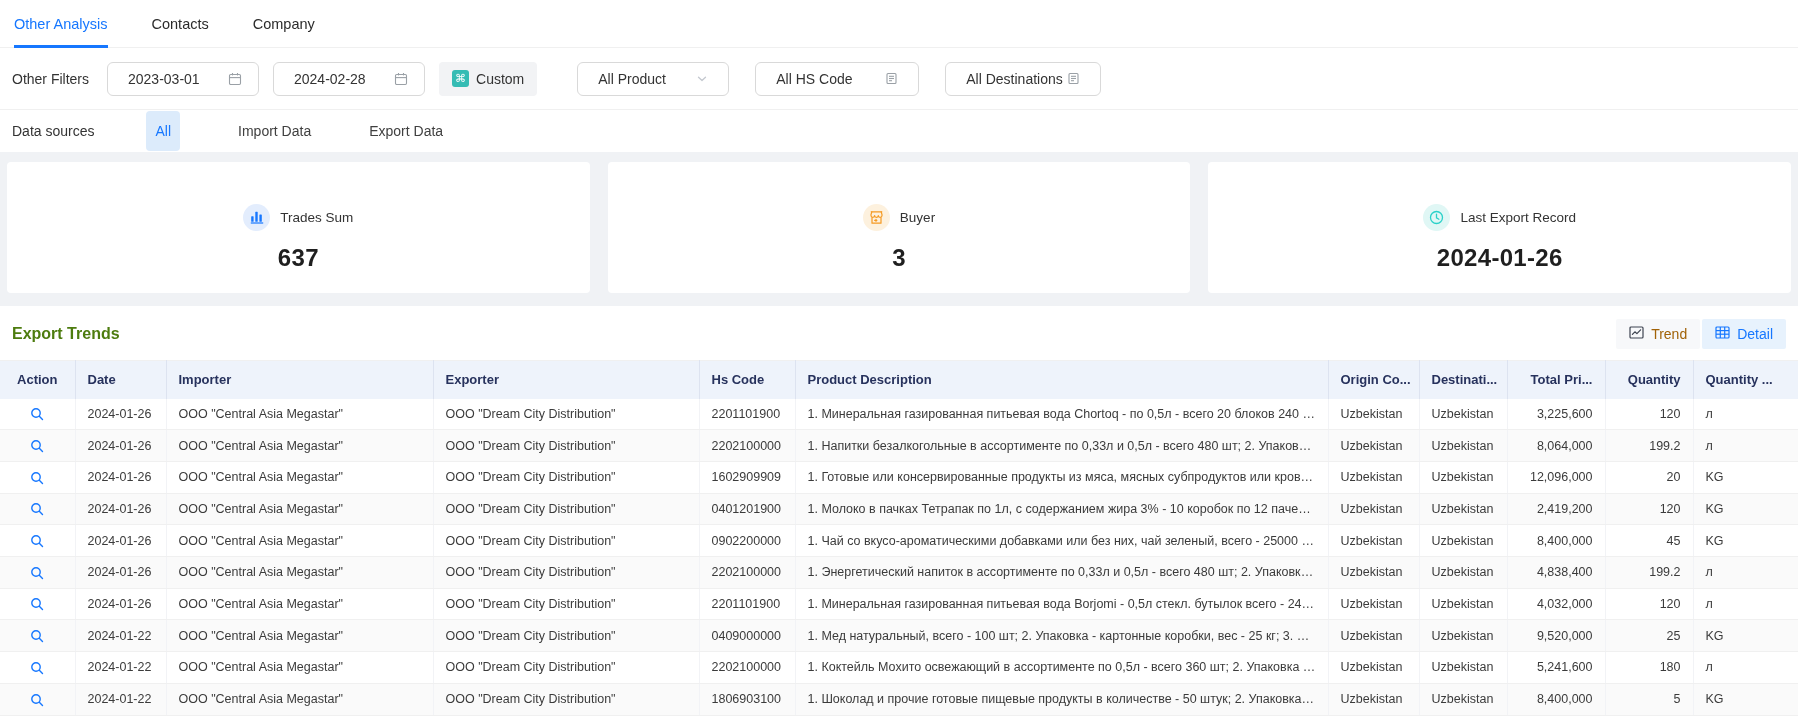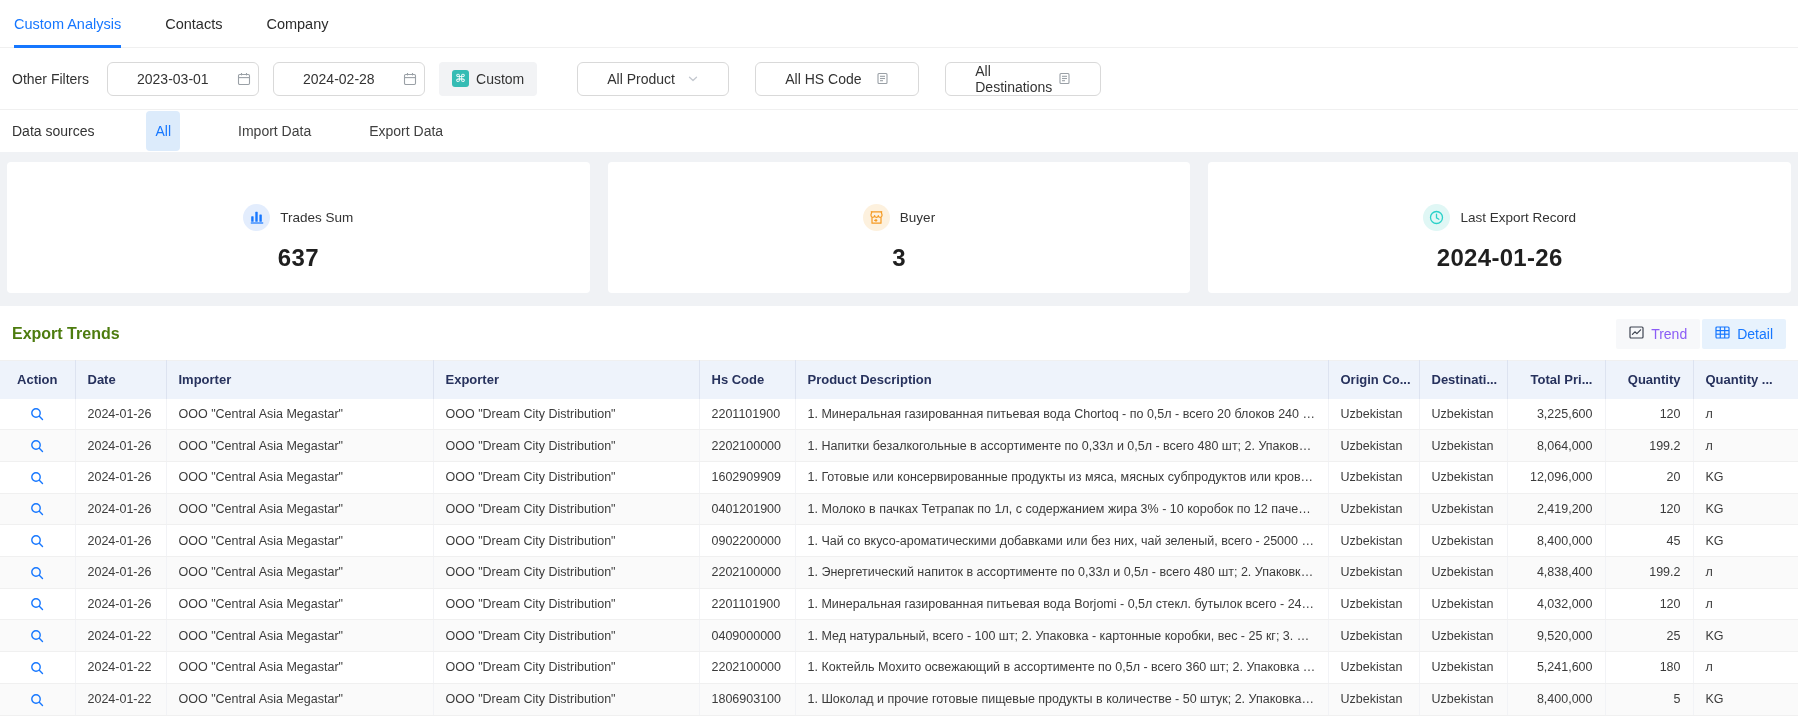--- a/index.html
+++ b/index.html
@@ -15,21 +15,21 @@
   .tab.active { color:#1677ff; font-weight:500; }
   .tab.active::after { content:""; position:absolute; left:0; right:0; bottom:0;
     height:3px; background:#1677ff; }
 
   
   .filterbar { display:flex; align-items:center; height:62px; padding:0 12px;
     border-bottom:1px solid #f0f0f0; gap:14px; }
   .filter-label { font-size:14px; color:#333; margin-right:4px; }
   .box { display:flex; align-items:center; justify-content:space-between;
     height:34px; border:1px solid #d9d9d9; border-radius:6px; background:#fff;
-    padding:0 29px; font-size:14px; color:#333; }
+    padding:0 20px; font-size:14px; color:#333; }
   .date-box { width:152px; }
   .date-box input { border:none; outline:none; width:100px; font-size:14px;
     color:#333; font-family:"Liberation Sans", sans-serif; background:transparent; }
   .custom-btn { display:flex; align-items:center; gap:7px; height:34px;
     background:#f2f3f5; border-radius:4px; padding:0 13px; font-size:14px;
     color:#333; cursor:pointer; }
   .cmd-badge { width:17px; height:17px; background:#35bcb4; border-radius:3px;
     color:#fff; font-size:11px; display:flex; align-items:center;
     justify-content:center; }
   .sel-product { width:152px; margin-left:26px; }
@@ -55,21 +55,21 @@
   .card-icon.teal { background:#e0f7f5; }
   .card-value { font-size:24px; font-weight:600; color:#1f1f1f; letter-spacing:0.3px; }
 
   
   .trends-header { display:flex; align-items:center; justify-content:space-between;
     padding:13px 12px 11px; }
   .trends-title { font-size:16px; font-weight:700; color:#4d7c0f; }
   .view-btns { display:flex; gap:2px; }
   .view-btn { display:flex; align-items:center; gap:7px; height:30px; padding:0 13px;
     font-size:14px; border-radius:2px; cursor:pointer; }
-  .view-btn.trend { background:#f7f8fa; color:#8b5cf6; }
+  .view-btn.trend { background:#f7f8fa; color:#a16207; }
   .view-btn.detail { background:#e7f2fd; color:#1677ff; }
 
   
   table { width:1798px; border-collapse:collapse; table-layout:fixed; }
   thead th { background:#eef3fb; height:38px; font-size:13px; font-weight:700;
     color:#27325d; text-align:left; padding:0 12px; border-right:1px solid #dde3f0;
     border-top:1px solid #f0f0f0; white-space:nowrap; overflow:hidden; }
   thead th:last-child { border-right:none; }
   tbody td { height:28px; font-size:12.5px; color:#3b3b3b; padding:0 12px;
     border-bottom:1px solid #f0f0f0; border-right:1px solid #f2f3f6;
@@ -90,21 +90,21 @@
   .page-item.disabled { cursor:default; }
   .page-ellipsis { color:#bfbfbf; font-size:10px; letter-spacing:2px; width:24px;
     text-align:center; }
 </style>
 </head>
 <body>
 
 <div class="app">
 
   <div class="tabs">
-    <div class="tab active">Custom Analysis</div>
+    <div class="tab active">Other Analysis</div>
     <div class="tab">Contacts</div>
     <div class="tab">Company</div>
   </div>
 
   <div class="filterbar">
     <span class="filter-label">Other Filters</span>
 
     <div class="box date-box">
       <input readonly="" value="2023-03-01" style="">
       <span class="ic">

